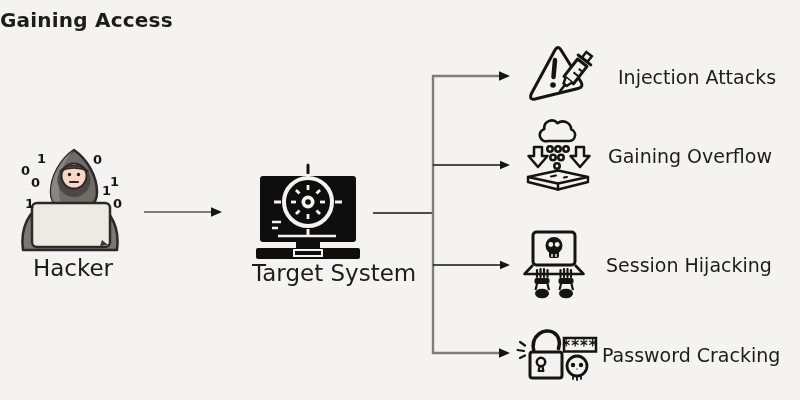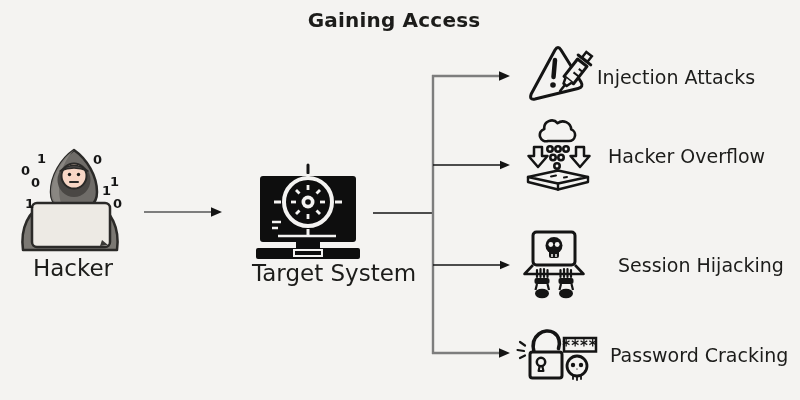--- a/index.html
+++ b/index.html
@@ -3,21 +3,21 @@
 <meta charset="utf-8">
 <style>
   html,body{margin:0;padding:0;}
   body{
     width:800px;height:400px;background:#f4f3f1;
     font-family:"DejaVu Sans","Liberation Sans",sans-serif;
     color:#1c1c1a;overflow:hidden;
   }
   .canvas{position:relative;width:800px;height:400px;}
   .title{
-    position:absolute;top:8px;left:0;width:788px;text-align:center;
+    position:absolute;top:8px;left:0;width:788px;text-align:left;
     font-size:20px;font-weight:bold;letter-spacing:.2px;
   }
   #connectors{position:absolute;left:0;top:0;pointer-events:none;}
   .node{position:absolute;}
   .node-label{
     position:absolute;left:0;width:100%;text-align:center;
     font-size:23px;white-space:nowrap;
   }
   .digit{
     position:absolute;font-size:13px;font-weight:bold;color:#161616;
@@ -141,21 +141,21 @@
       <g transform="translate(62,16) rotate(128)">
         <rect x="6" y="-6" width="22" height="12" fill="#f4f3f1" stroke="#141414" stroke-width="3" stroke-linejoin="round"></rect>
         <line x1="2.5" y1="-8" x2="2.5" y2="8" stroke="#141414" stroke-width="3" stroke-linecap="round"></line>
         <rect x="-5" y="-3.5" width="7" height="7" fill="#f4f3f1" stroke="#141414" stroke-width="2.5"></rect>
         <path d="M 28 -4 L 34 -2 L 34 2 L 28 4" fill="#f4f3f1" stroke="#141414" stroke-width="2.5" stroke-linejoin="round"></path>
         <line x1="34" y1="0" x2="42" y2="0" stroke="#141414" stroke-width="2.5" stroke-linecap="round"></line>
         <line x1="13" y1="-6" x2="13" y2="-1" stroke="#141414" stroke-width="2"></line>
         <line x1="19" y1="-6" x2="19" y2="1" stroke="#141414" stroke-width="2"></line>
       </g>
     </svg>
-    <span class="attack-label" style="margin-left:3px;">Injection Attacks</span>
+    <span class="attack-label" style="margin-left:24px;">Injection Attacks</span>
   </div>
 
   <div class="attack-row" style="left:524px;top:118px;height:76px;">
     <svg width="70" height="74" viewBox="0 0 70 74">
       <g fill="none" stroke="#141414" stroke-width="2.6" stroke-linecap="round" stroke-linejoin="round">
         <path d="M 24 22 h 21 a 6 6 0 0 0 2.2 -11.6 A 8.5 8.5 0 0 0 33.5 4.2 A 7.5 7.5 0 0 0 20.3 9.9 A 6.3 6.3 0 0 0 24 22 Z"></path>
         <circle cx="26" cy="30" r="2.7"></circle>
           <circle cx="34" cy="30" r="2.7"></circle>
           <circle cx="42" cy="30" r="2.7"></circle>
         <circle cx="29" cy="38.5" r="2.7"></circle>
@@ -163,21 +163,21 @@
         <circle cx="33" cy="47" r="2.7"></circle>
         <path d="M 10 28 h 8 v 9 h 5.5 L 14 48 L 4.5 37 H 10 Z" stroke-width="2.5"></path>
         <path d="M 52 28 h 8 v 9 h 5.5 L 56 48 L 46.5 37 H 52 Z" stroke-width="2.5"></path>
         <path d="M 4 58 L 34 51.5 L 64 58 L 34 64.5 Z" stroke-width="2.4"></path>
         <path d="M 4 58 v 5 L 34 70.5 L 64 63 v -5" stroke-width="2.4"></path>
         <line x1="34" y1="64.5" x2="34" y2="70.5" stroke-width="2.4"></line>
         <line x1="27" y1="57.5" x2="32" y2="56.5" stroke-width="2"></line>
         <line x1="40" y1="58.5" x2="43" y2="58" stroke-width="2"></line>
       </g>
     </svg>
-    <span class="attack-label" style="margin-left:14px;">Hacker Overflow</span>
+    <span class="attack-label" style="margin-left:14px;">Gaining Overflow</span>
   </div>
 
   <div class="attack-row" style="left:518px;top:230px;height:70px;">
     <svg width="72" height="70" viewBox="0 0 72 70">
       <rect x="15" y="2" width="42" height="33" rx="3.5" fill="none" stroke="#141414" stroke-width="3" stroke-linejoin="round"></rect>
       <g>
         <circle cx="36" cy="15.5" r="8.5" fill="#141414"></circle>
         <rect x="31" y="20" width="10" height="8" rx="2" fill="#141414"></rect>
         <circle cx="32.8" cy="14.5" r="2.4" fill="#f4f3f1"></circle>
         <circle cx="39.2" cy="14.5" r="2.4" fill="#f4f3f1"></circle>
@@ -197,21 +197,21 @@
             <line x1="53" y1="40" x2="53" y2="47"></line>
         </g>
         <rect x="16.5" y="48" width="15" height="6" rx="2" fill="#141414"></rect>
         <rect x="40.5" y="48" width="15" height="6" rx="2" fill="#141414"></rect>
         <path d="M 19 54 L 17.5 60 M 29.5 54 L 31 60" stroke="#141414" stroke-width="2.2" fill="none"></path>
         <path d="M 43 54 L 41.5 60 M 53.5 54 L 55 60" stroke="#141414" stroke-width="2.2" fill="none"></path>
         <ellipse cx="24" cy="63.5" rx="7" ry="4.8" fill="#141414"></ellipse>
         <ellipse cx="48" cy="63.5" rx="7" ry="4.8" fill="#141414"></ellipse>
       </g>
     </svg>
-    <span class="attack-label" style="margin-left:28px;">Session Hijacking</span>
+    <span class="attack-label" style="margin-left:16px;">Session Hijacking</span>
   </div>
 
   <div class="attack-row" style="left:514px;top:324px;height:62px;">
     <svg width="84" height="62" viewBox="0 0 84 62">
       <g stroke="#141414" stroke-width="2.2" stroke-linecap="round">
         <line x1="6" y1="18" x2="11" y2="21.5"></line>
         <line x1="3.5" y1="26" x2="10" y2="27"></line>
         <line x1="6" y1="34" x2="11" y2="31.5"></line>
       </g>
       <path d="M 20 28 C 15.5 11 31 3.5 39.5 8.5 C 45.5 12 46.5 19.5 44.5 24.5" fill="none" stroke="#141414" stroke-width="3.6" stroke-linecap="round"></path>
@@ -227,16 +227,16 @@
         <circle cx="59" cy="41" r="2.2" fill="#141414"></circle>
         <circle cx="67" cy="41" r="2.2" fill="#141414"></circle>
         <path d="M 62.2 45.5 L 63 44 L 63.8 45.5 Z" fill="#141414"></path>
         <g stroke="#141414" stroke-width="1.8" stroke-linecap="round">
           <line x1="59" y1="51" x2="59" y2="55"></line>
           <line x1="63" y1="52" x2="63" y2="56"></line>
           <line x1="67" y1="51" x2="67" y2="55"></line>
         </g>
       </g>
     </svg>
-    <span class="attack-label" style="margin-left:12px;text-align:right;">Password Cracking</span>
+    <span class="attack-label" style="margin-left:4px;text-align:right;">Password Cracking</span>
   </div>
 
 </div>
 
 </body></html>

